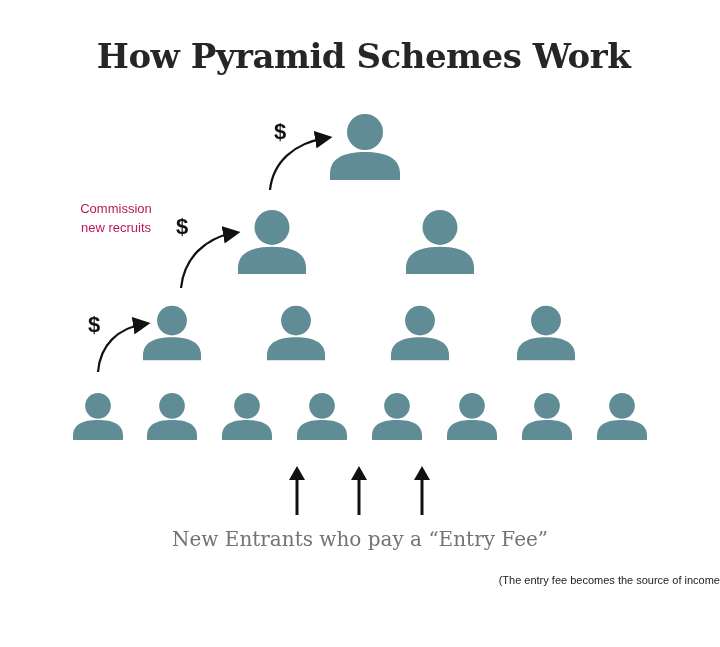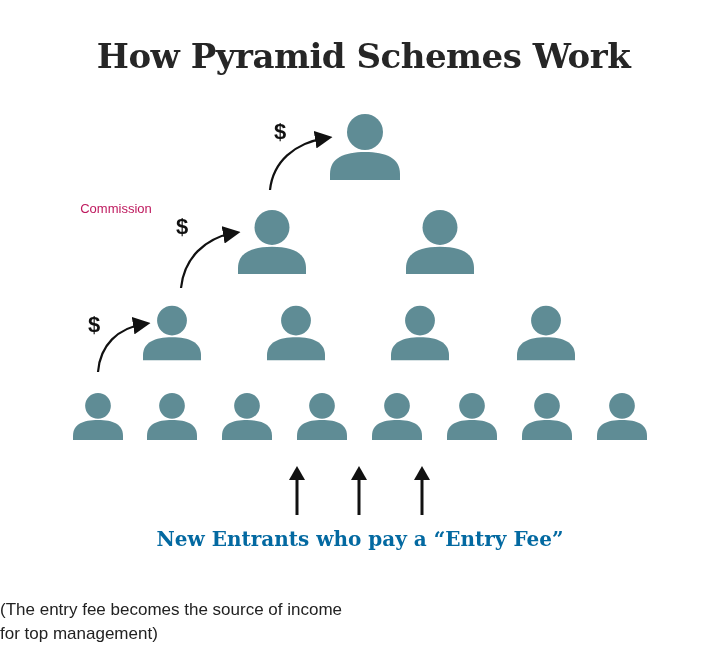--- a/index.html
+++ b/index.html
@@ -1,22 +1,22 @@
 <!DOCTYPE html>
 <html><head>
 <meta charset="utf-8">
 <style>
   html, body { margin: 0; padding: 0; background: #ffffff; }
   body { width: 720px; height: 647px; position: relative; overflow: hidden; font-family: "Liberation Sans", sans-serif; }
   .title { position: absolute; left: 7px; right: 0; top: 36px; text-align: center; font-family: "DejaVu Serif", serif; font-weight: bold; font-size: 34px; color: #262626; letter-spacing: -0.5px; }
   svg.diagram { position: absolute; left: 0; top: 0; }
   .annot { position: absolute; left: 62px; top: 199px; width: 108px; text-align: center; font-size: 13px; line-height: 19px; color: #be185d; }
   .dollar { position: absolute; font-weight: bold; font-size: 22px; color: #111; }
-  .entrants { position: absolute; left: 0; right: 0; top: 527px; text-align: center; font-family: "DejaVu Serif", serif; font-weight: bold; font-size: 20px; color: #0369a1; }
-  .note { position: absolute; left: 0; right: 0; top: 598px; text-align: left; font-size: 17px; line-height: 24px; color: #222; }
+  .entrants { position: absolute; left: 0; right: 0; top: 527px; text-align: center; font-family: "DejaVu Serif", serif; font-weight: normal; font-size: 20px; color: #737373; }
+  .note { position: absolute; left: 0; right: 0; top: 568px; text-align: right; font-size: 11px; line-height: 24px; color: #222; }
 </style>
 </head>
 <body>
 
 <div class="title">How Pyramid Schemes Work</div>
 
 <svg class="diagram" width="720" height="647" viewBox="0 0 720 647">
   <defs>
     <marker id="ah" markerWidth="8" markerHeight="8" refX="5" refY="4" orient="auto" markerUnits="strokeWidth">
       <path d="M0,0 L8,4 L0,8 z" fill="#111"></path>
@@ -96,24 +96,24 @@
     </g>
     <g>
       <line x1="422" y1="515" x2="422" y2="478"></line>
       <path d="M414,480 L422,466 L430,480 Z" stroke="none"></path>
     </g>
   </g>
 </svg>
 
 <div class="annot">
   <div>Commission</div>
+  <div>new recruits</div>
 </div>
 
 <div class="dollar" style="left:274px; top:119px;">$</div>
 <div class="dollar" style="left:176px; top:214px;">$</div>
 <div class="dollar" style="left:88px; top:312px;">$</div>
 
 <div class="entrants">New Entrants who pay a “Entry Fee”</div>
 
 <div class="note">
   <div>(The entry fee becomes the source of income</div>
-  <div>for top management)</div>
 </div>
 
 </body></html>

